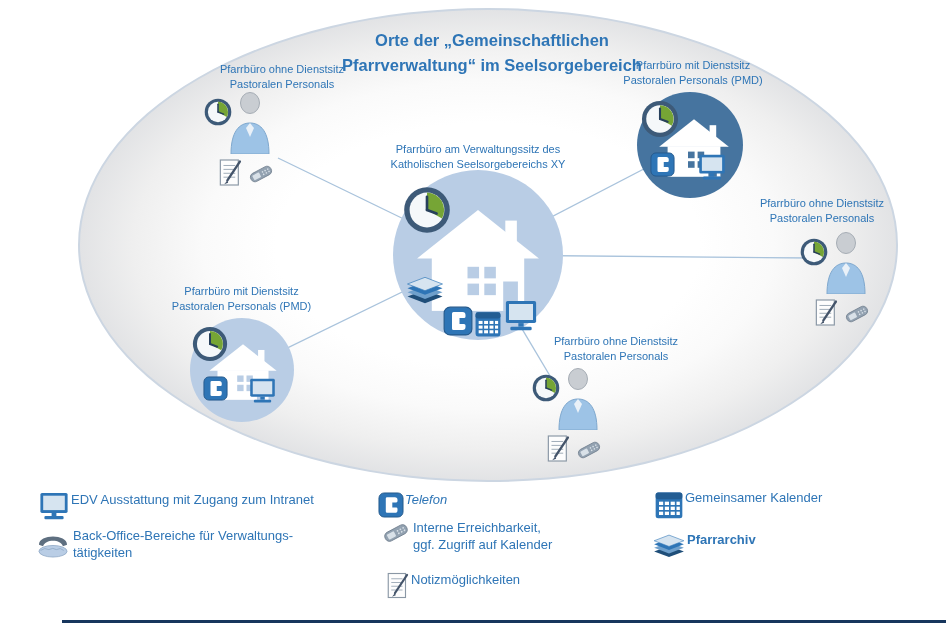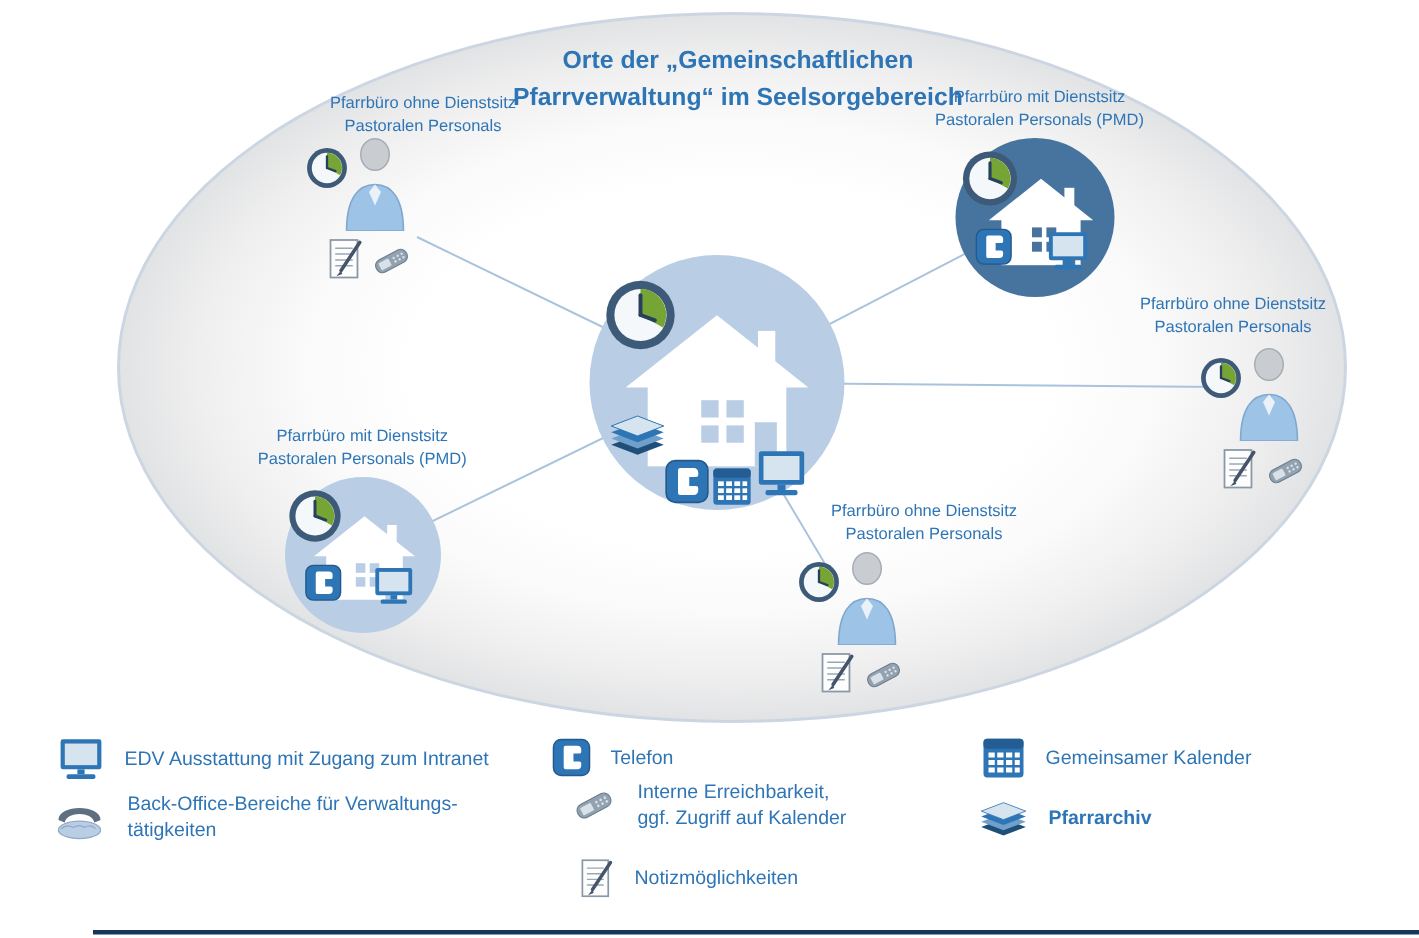--- a/index.html
+++ b/index.html
@@ -20,21 +20,21 @@
   .node-label { position:absolute; text-align:center; color:#2E75B6; font-size:11px;
     line-height:1.32; white-space:pre-line; }
 
   .circle { position:absolute; border-radius:50%; }
   .circle.light { background:#B9CDE5; color:#B9CDE5; }
   .circle.dark  { background:#46749F; color:#46749F; }
 
   .ic { position:absolute; overflow:visible; }
   .person-node { position:absolute; width:92px; height:108px; }
 
-  .legend-item { position:absolute; display:flex; align-items:center; gap:13px; }
+  .legend-item { position:absolute; display:flex; gap:1px; }
   .legend-icon { flex:0 0 auto; }
   .legend-text { color:#2E75B6; font-size:13px; line-height:1.3; white-space:pre-line; }
 
   .bottom-rule { position:absolute; left:62px; right:0; top:620px; height:3px; background:#17365D; }
 </style>
 </head>
 <body>
 
 <svg style="position:absolute;width:0;height:0" aria-hidden="true">
   <defs>
@@ -135,20 +135,22 @@
     <line x1="478" y1="255" x2="278" y2="158"></line>
     <line x1="478" y1="255" x2="690" y2="145"></line>
     <line x1="478" y1="255" x2="812" y2="258"></line>
     <line x1="478" y1="255" x2="242" y2="370"></line>
     <line x1="478" y1="255" x2="556" y2="386"></line>
   </svg>
 
   <div class="title">Orte der „Gemeinschaftlichen
 Pfarrverwaltung“ im Seelsorgebereich</div>
 
+  <div class="node-label" style="left:328px;top:142px;width:300px;">Pfarrbüro am Verwaltungssitz des
+Katholischen Seelsorgebereichs XY</div>
   <div class="circle light" style="left:393px;top:170px;width:170px;height:170px;">
     <svg class="ic" style="left:10px;top:16px;width:48px;height:48px">
         <use href="#sym-clock"></use>
       </svg>
     <svg class="ic" style="left:22px;top:38px;width:126px;height:105px">
         <use href="#sym-house"></use>
       </svg>
     <svg class="ic" style="left:12px;top:104px;width:40px;height:30px">
         <use href="#sym-archive"></use>
       </svg>
@@ -255,21 +257,21 @@
     <div class="legend-text">EDV Ausstattung mit Zugang zum Intranet</div>
   </div>
   <div class="legend-item" style="left:34px;top:528px;">
     <svg class="legend-icon" style="width:38px;height:30px">
         <use href="#sym-backoffice"></use>
       </svg>
     <div class="legend-text">Back-Office-Bereiche für Verwaltungs-
 tätigkeiten</div>
   </div>
 
-  <div class="legend-item" style="left:368px;top:492px;">
+  <div class="legend-item" style="left:378px;top:492px;font-style:italic;">
     <svg class="legend-icon" style="width:26px;height:26px">
         <use href="#sym-phone"></use>
       </svg>
     <div class="legend-text">Telefon</div>
   </div>
   <div class="legend-item" style="left:380px;top:520px;">
     <svg class="legend-icon" style="width:32px;height:26px">
         <use href="#sym-mobile"></use>
       </svg>
     <div class="legend-text">Interne Erreichbarkeit,

